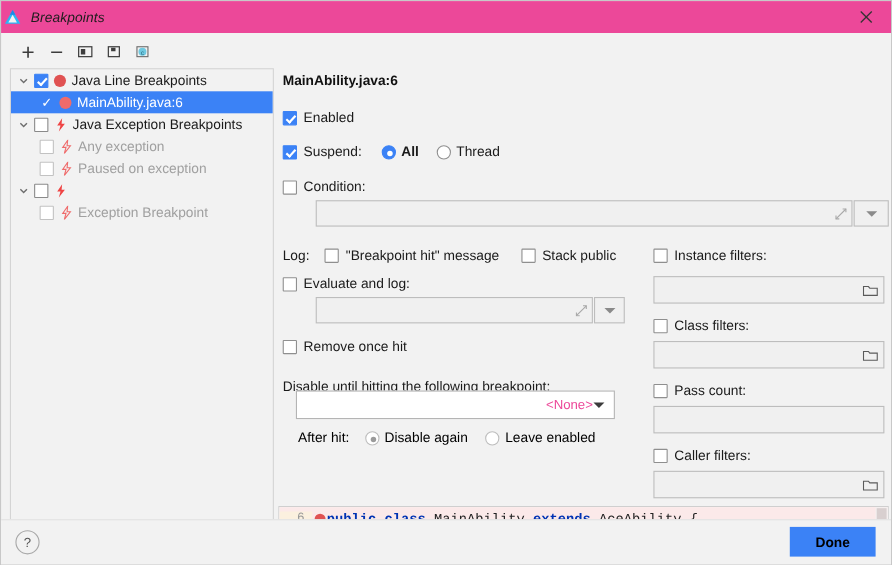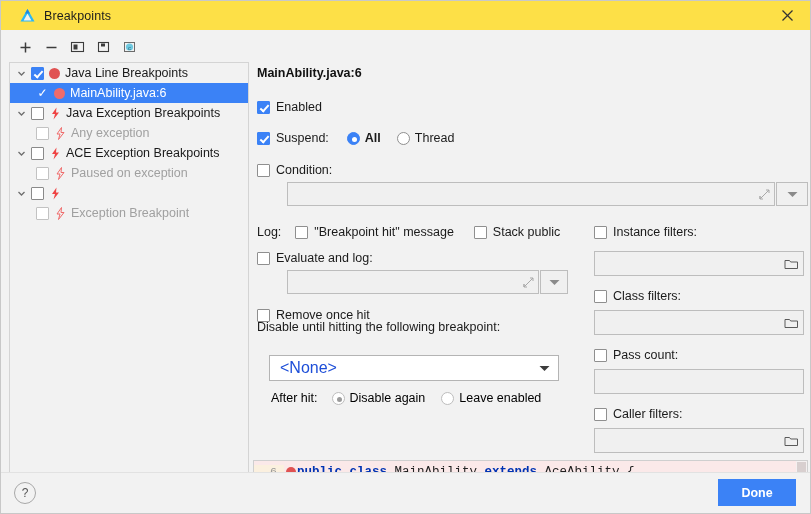--- a/index.html
+++ b/index.html
@@ -25,25 +25,26 @@
     border: 1px solid #c8c8c8;
     box-sizing: border-box;
     display: flex;
     flex-direction: column;
   }
 
   
   .titlebar {
     height: 29px;
     min-height: 29px;
-    background: #fde047;
+    background: #ec4899;
     display: flex;
     align-items: center;
-    padding: 0 0 0 18px;
+    padding: 0 0 0 2px;
     position: relative;
+    font-style: italic;
   }
   .app-logo {
     width: 17px; height: 17px;
     margin-right: 8px;
     flex: 0 0 auto;
   }
   .title-text {
     font-size: 12.5px;
     color: #1d1d1d;
     letter-spacing: .1px;
@@ -232,23 +233,23 @@
     border: 1px solid #bdbdbd;
     display:flex; align-items:center; justify-content:center;
   }
   .combo {
     position: absolute;
     box-sizing: border-box;
     background: #ffffff;
     border: 1px solid #b4b4b4;
     display: flex; align-items: center;
     padding: 0 8px 0 10px;
-    font-size: 16px;
-    color: #1d4ed8;
-    justify-content: space-between;
+    font-size: 12px;
+    color: #ec4899;
+    justify-content: flex-end;
   }
   .dim-txt { color: #000000; }
 
   
   .code {
     position: absolute;
     left: 252px; top: 430px;
     width: 555px; height: 44px;
     border: 1px solid #cfcfcf;
     box-sizing: border-box;
@@ -300,21 +301,21 @@
     border-radius: 50%;
     display:flex; align-items:center; justify-content:center;
     font-size: 12px; color:#555;
     box-sizing: border-box;
     cursor: default;
   }
   .done-btn {
     position: absolute; right: 14px; top: 6px;
     width: 78px; height: 27px;
     background: #3b82f6;
-    color: #ffffff;
+    color: #000000;
     font-size: 12.5px; font-weight: bold;
     display:flex; align-items:center; justify-content:center;
     border: none;
     cursor: default;
     margin-left: 36px;
   }
 </style>
 </head>
 <body>
 
@@ -411,34 +412,20 @@
         <div class="trow child muted">
           <span class="cbx pale"></span>
           <span class="ico-bolt">
             <svg width="11" height="13" viewBox="0 0 11 13">
                 <polygon points="6.5,0.5 2,7 5,7 3.5,12.5 9,5.5 6,5.5" fill="none" stroke="#ef6b6b" stroke-width="1"></polygon>
               </svg>
           </span>
           <span class="tlabel">Any exception</span>
         </div>
 
-        <div class="trow">
-          <span class="twist">
-            <svg width="9" height="9" viewBox="0 0 9 9">
-                <polyline points="1.5,3 4.5,6 7.5,3" fill="none" stroke="#6e6e6e" stroke-width="1.3"></polyline>
-              </svg>
-          </span>
-          <span class="cbx"></span>
-          <span class="ico-bolt">
-            <svg width="11" height="13" viewBox="0 0 11 13">
-                <polygon points="6.5,0.5 2,7 5,7 3.5,12.5 9,5.5 6,5.5" fill="#ef4444"></polygon>
-              </svg>
-          </span>
-          <span class="tlabel">ACE Exception Breakpoints</span>
-        </div>
 
         <div class="trow child muted">
           <span class="cbx pale"></span>
           <span class="ico-bolt">
             <svg width="11" height="13" viewBox="0 0 11 13">
                 <polygon points="6.5,0.5 2,7 5,7 3.5,12.5 9,5.5 6,5.5" fill="none" stroke="#ef6b6b" stroke-width="1"></polygon>
               </svg>
           </span>
           <span class="tlabel">Paused on exception</span>
         </div>
@@ -532,21 +519,21 @@
         <svg width="11" height="7" viewBox="0 0 11 7">
             <polygon points="0.5,1 10.5,1 5.5,6" fill="#8a8a8a"></polygon>
           </svg>
       </div>
 
       <div class="f-row" style="left:0; top:278px;">
         <span class="fcb"></span>
         <span class="lbl">Remove once hit</span>
       </div>
 
-      <div class="f-row" style="left:0; top:290px;">
+      <div class="f-row" style="left:0; top:314px;">
         <span class="lbl">Disable until hitting the following breakpoint:</span>
       </div>
       <div class="combo" style="left:12px; top:325px; width:290px; height:26px;">
         <span>&lt;None&gt;</span>
         <svg width="11" height="7" viewBox="0 0 11 7">
             <polygon points="0.5,1 10.5,1 5.5,6" fill="#3c3c3c"></polygon>
           </svg>
       </div>
 
       <div class="f-row" style="left:14px; top:361px;">

